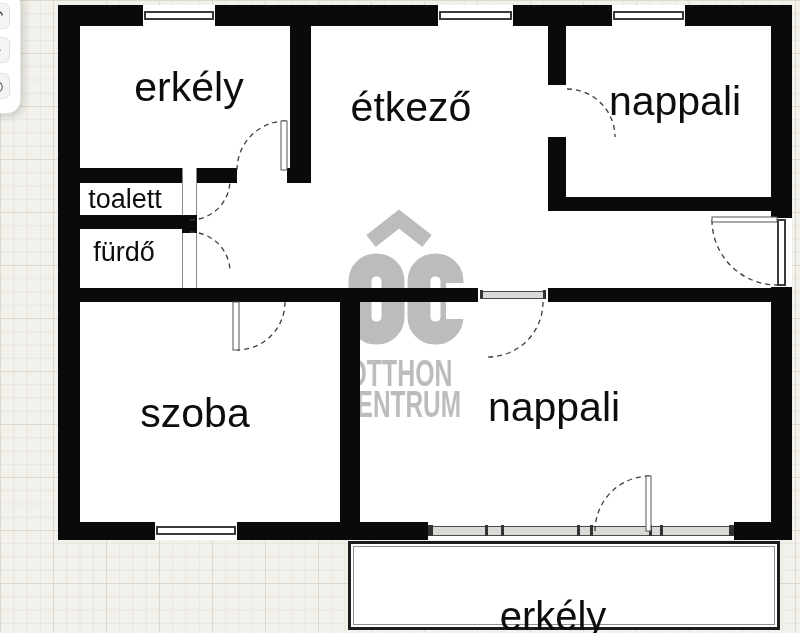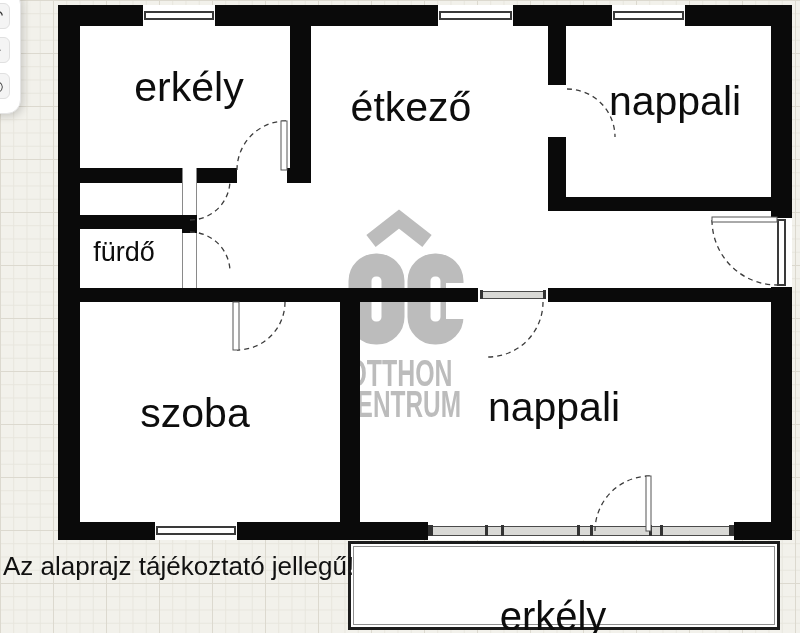--- a/index.html
+++ b/index.html
@@ -140,26 +140,26 @@
     </g>
   </svg>
 
   <div id="erkely-box" class="abs">
     <div class="inner"></div>
   </div>
 
   <div class="room-label lab-lg" style="left:189px;top:87px">erkély</div>
   <div class="room-label lab-lg" style="left:411px;top:107px">étkező</div>
   <div class="room-label lab-lg" style="left:675px;top:101px">nappali</div>
+  <div class="room-label lab-sm" style="left:125px;top:199px">toalett</div>
   <div class="room-label lab-sm" style="left:124px;top:252px">fürdő</div>
   <div class="room-label lab-lg" style="left:554px;top:407px">nappali</div>
   <div class="room-label lab-lg" style="left:195px;top:413px">szoba</div>
   <div id="erkely-label" class="room-label">erkély</div>
 
-  <div id="disclaimer" class="abs">Az alaprajz tájékoztató jellegű!</div>
 
   <div id="toolbar-panel" class="abs">
     <div class="tool-btn" style="top:12px">↶</div>
     <div class="tool-btn" style="top:46px">−</div>
     <div class="tool-btn" style="top:82px">◎</div>
   </div>
 
 </div>
 
 </body></html>

